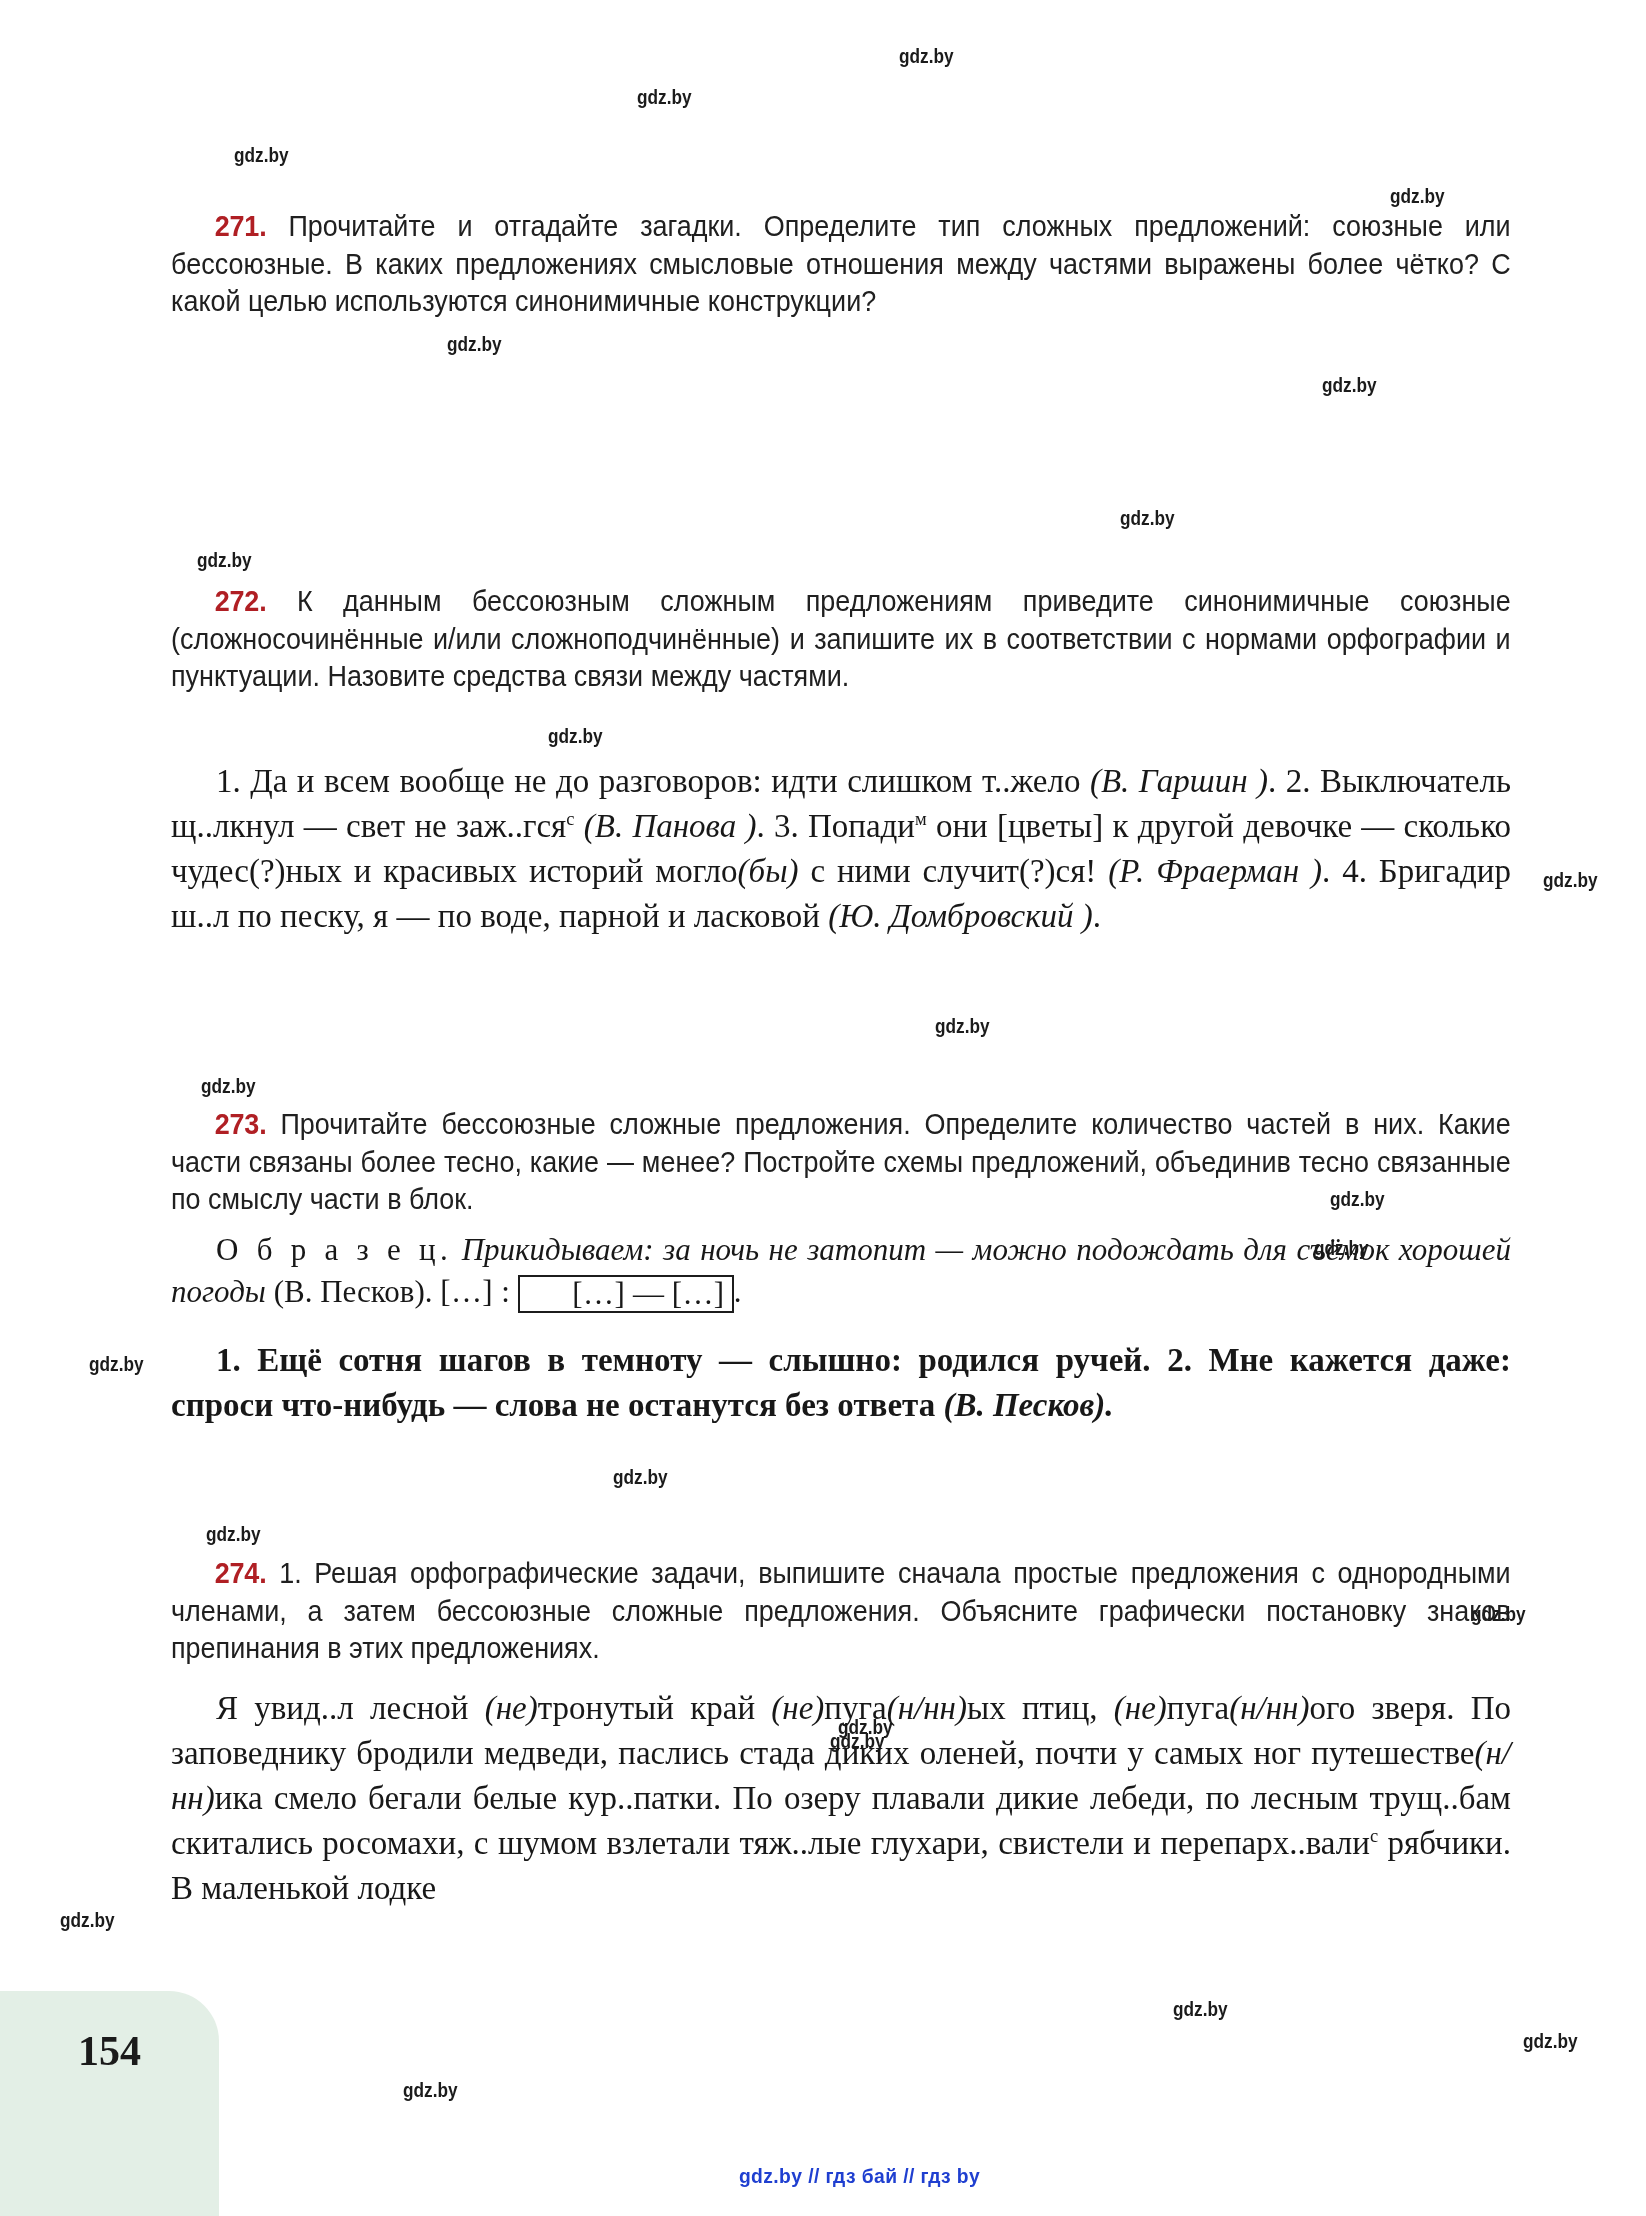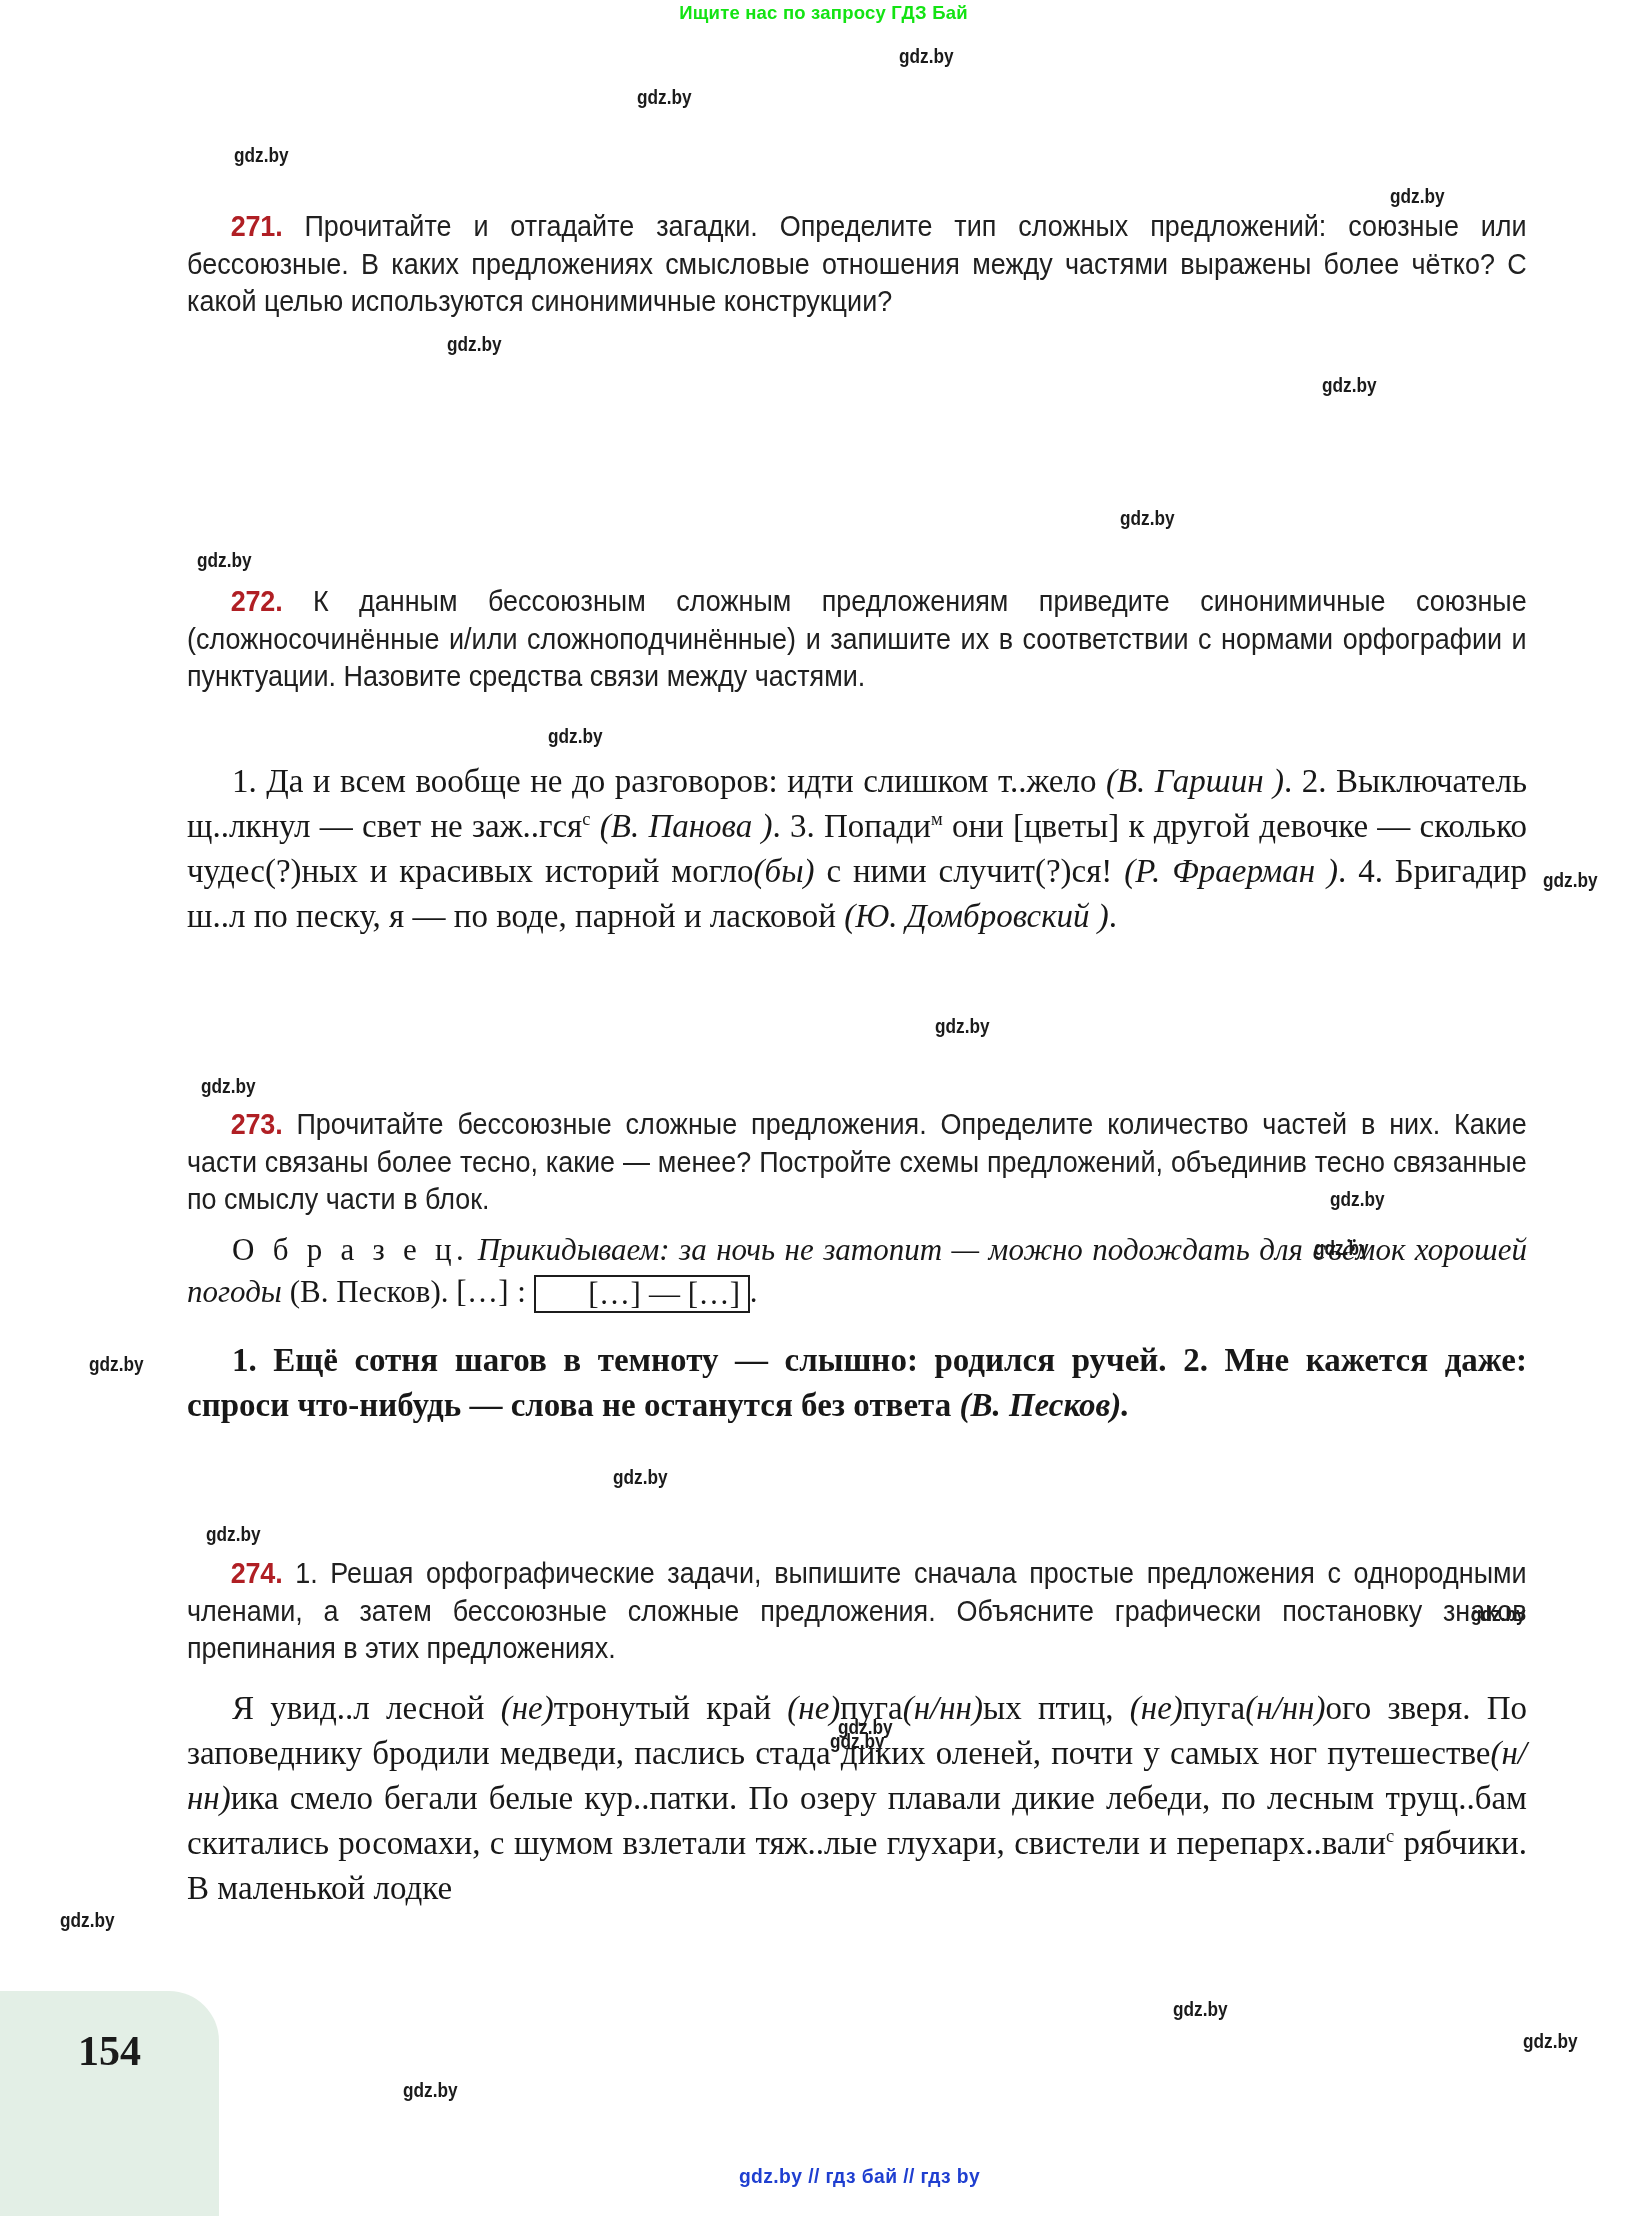--- a/index.html
+++ b/index.html
@@ -43,21 +43,21 @@
     white-space: nowrap;
     transform: scaleX(0.82);
     transform-origin: left center;
     pointer-events: none;
     user-select: none;
   }
 
   
   .col {
     position: absolute;
-    left: 187px;
+    left: 171px;
     width: 1340px;
     top: 0;
   }
 
   
   .task {
     font-family: "Liberation Sans", sans-serif;
     font-size: 29px;
     line-height: 1.30;
     text-align: justify;
@@ -155,21 +155,20 @@
     letter-spacing: 0.4px;
     white-space: nowrap;
     margin-left: 36px;
   }
 </style>
 </head>
 <body>
 
 <div id="page">
 
-  <div class="promo">Ищите нас по запросу ГДЗ Бай</div>
 
   <div id="wm-layer">
       <span class="wm" style="left: 899px; top: 44px;">gdz.by</span>
       <span class="wm" style="left: 637px; top: 85px;">gdz.by</span>
       <span class="wm" style="left: 234px; top: 143px;">gdz.by</span>
       <span class="wm" style="left: 1390px; top: 184px;">gdz.by</span>
       <span class="wm" style="left: 447px; top: 332px;">gdz.by</span>
       <span class="wm" style="left: 1322px; top: 373px;">gdz.by</span>
       <span class="wm" style="left: 1120px; top: 506px;">gdz.by</span>
       <span class="wm" style="left: 197px; top: 548px;">gdz.by</span>

